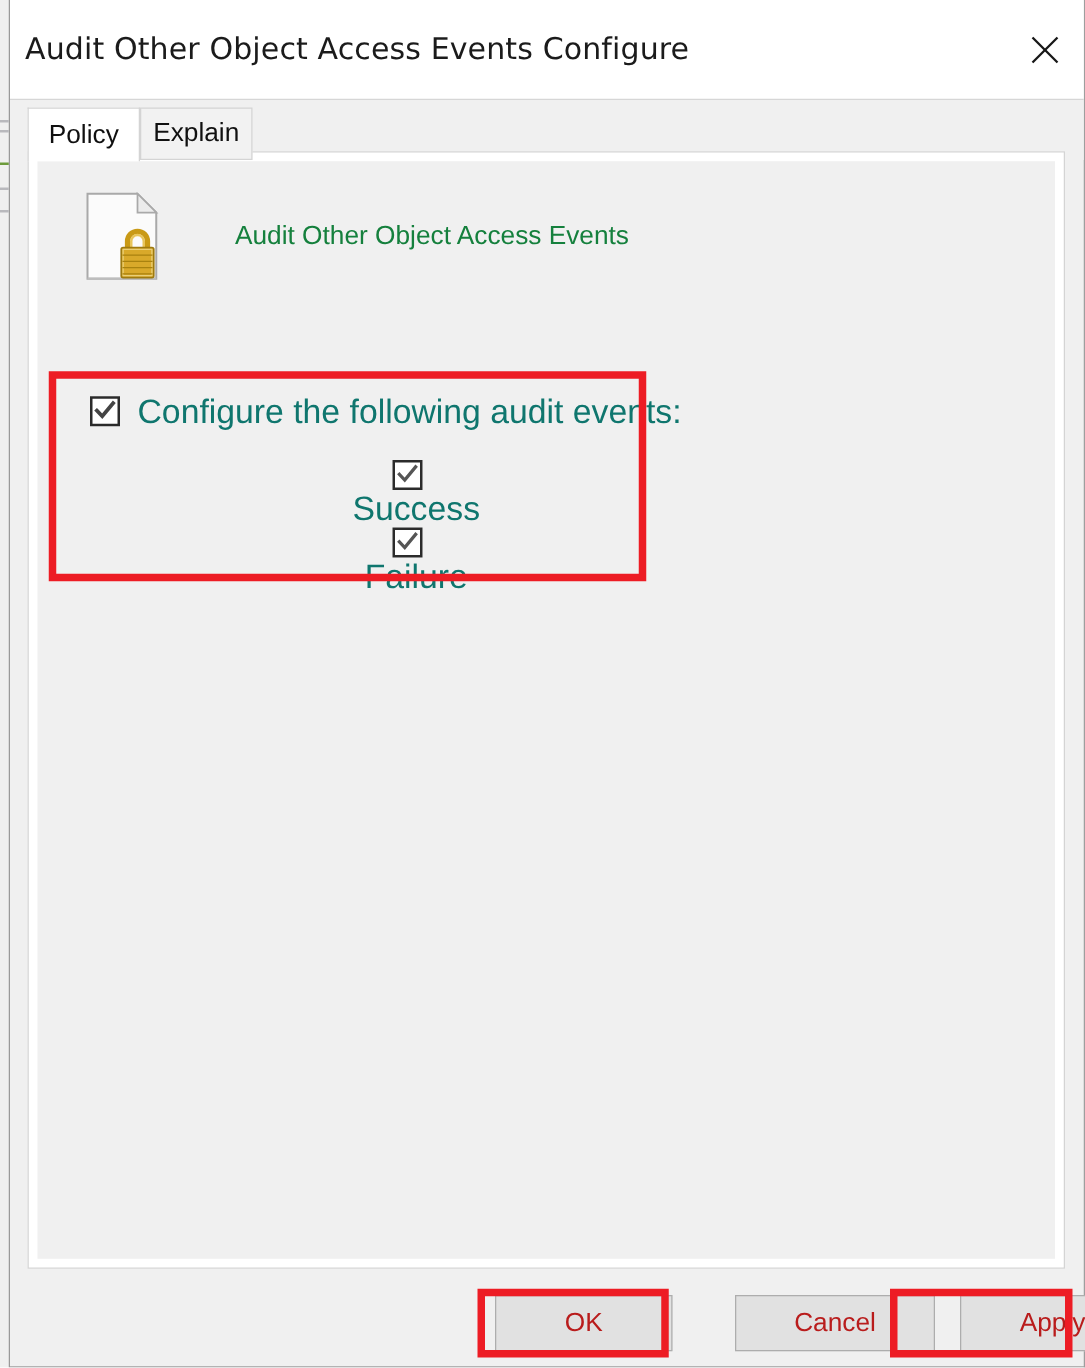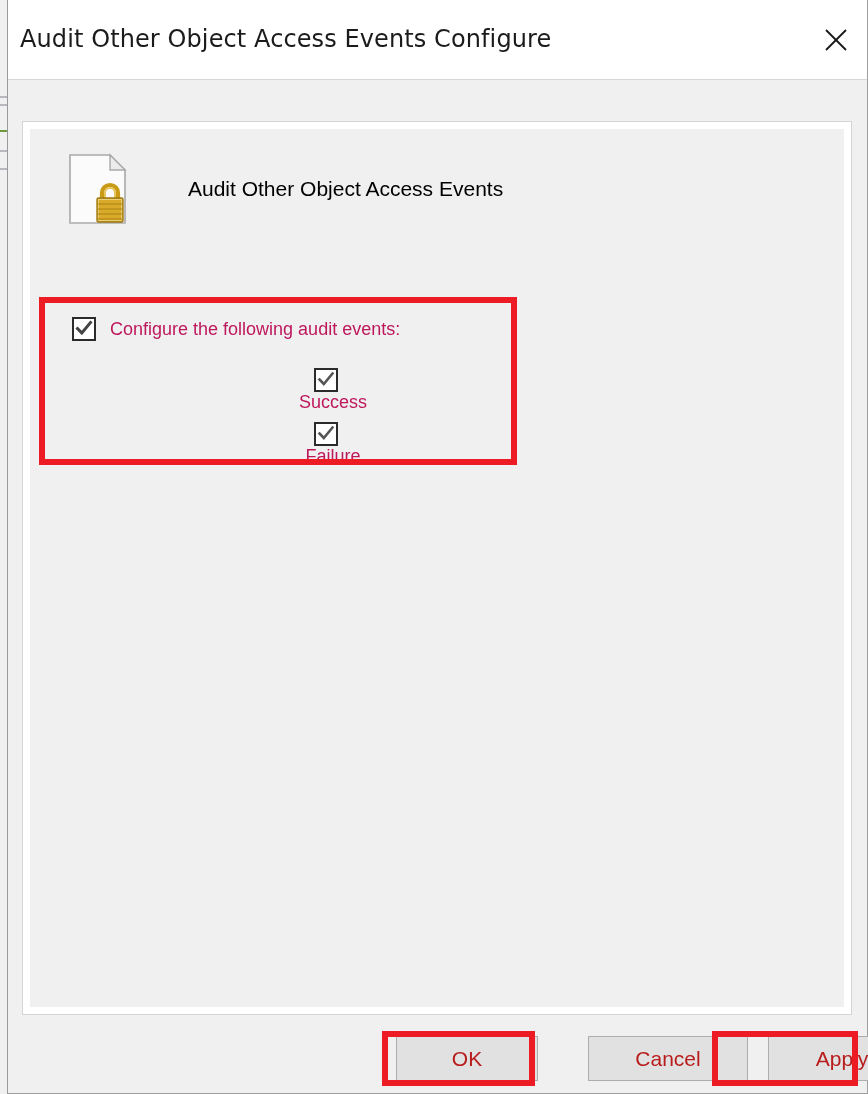--- a/index.html
+++ b/index.html
@@ -142,21 +142,21 @@
   #policy-icon {
     position: absolute;
     left: 0; top: 0;
     width: 62px; height: 76px;
   }
   #policy-name {
     position: absolute;
     left: 120px;
     top: 24px;
     font-size: 21px;
-    color: #000000;
+    color: #15803d;
     font-family: "Liberation Sans", sans-serif;
     white-space: nowrap;
   }
 
   
   #checkbox-group {
     position: absolute;
     left: 42px;
     top: 185px;
     width: 460px;
@@ -180,22 +180,22 @@
     position: relative;
     flex: 0 0 auto;
     cursor: default;
   }
   .checkbox svg {
     position: absolute;
     left: 1px; top: 1px;
   }
   .cb-label {
     margin-left: 14px;
-    font-size: 18px;
-    color: #be185d;
+    font-size: 27px;
+    color: #0f766e;
     font-family: "Liberation Sans", sans-serif;
     white-space: nowrap;
   }
 
   
   .annot {
     position: absolute;
     border: 6px solid #ed1c24;
     box-sizing: border-box;
     pointer-events: none;
@@ -240,20 +240,28 @@
   <div id="titlebar">
     <div id="title-text">Audit Other Object Access Events Configure</div>
     <div id="close-button">
       <svg width="26" height="26" viewBox="0 0 26 26">
         <line x1="3" y1="3" x2="23" y2="23" stroke="#171717" stroke-width="1.8"></line>
         <line x1="23" y1="3" x2="3" y2="23" stroke="#171717" stroke-width="1.8"></line>
       </svg>
     </div>
   </div>
 
+  <div id="tabstrip">
+    <div class="tab active" id="tab-policy">
+      <span>Policy</span>
+    </div>
+    <div class="tab inactive" id="tab-explain">
+      <span>Explain</span>
+    </div>
+  </div>
 
   <div id="tabpanel">
     <div id="tabpanel-inner">
 
       <div id="policy-header">
         <div id="policy-icon">
           <svg width="62" height="76" viewBox="0 0 62 76">
 
             <path d="M2 2 H42 L57 17 V70 H2 Z" fill="#fbfbfb" stroke="#a9a9a9" stroke-width="1.6"></path>
             <path d="M42 2 L57 17 H42 Z" fill="#ececec" stroke="#a9a9a9" stroke-width="1.4"></path>

